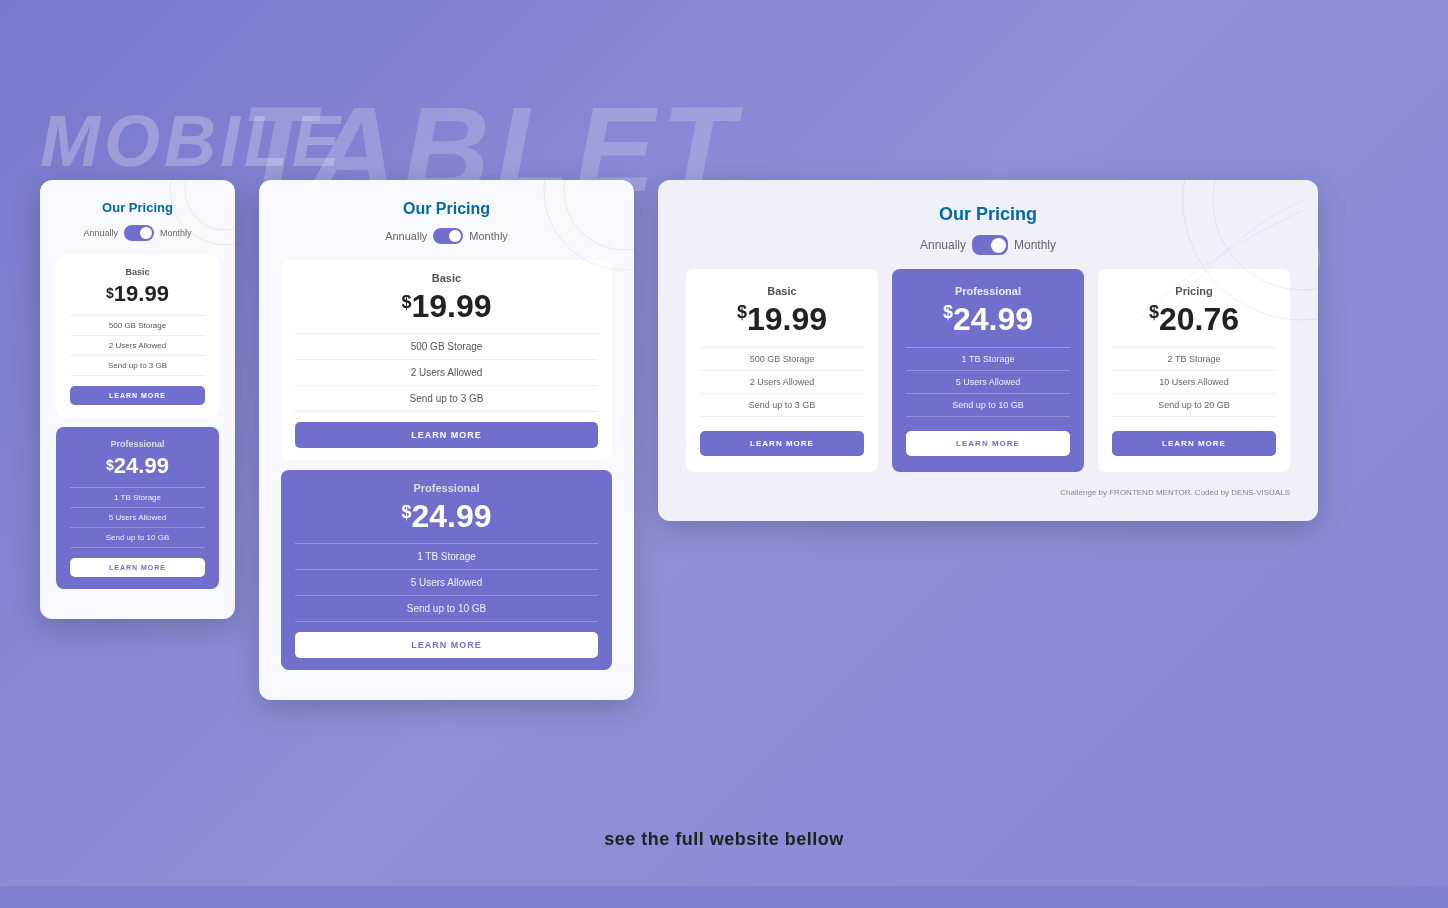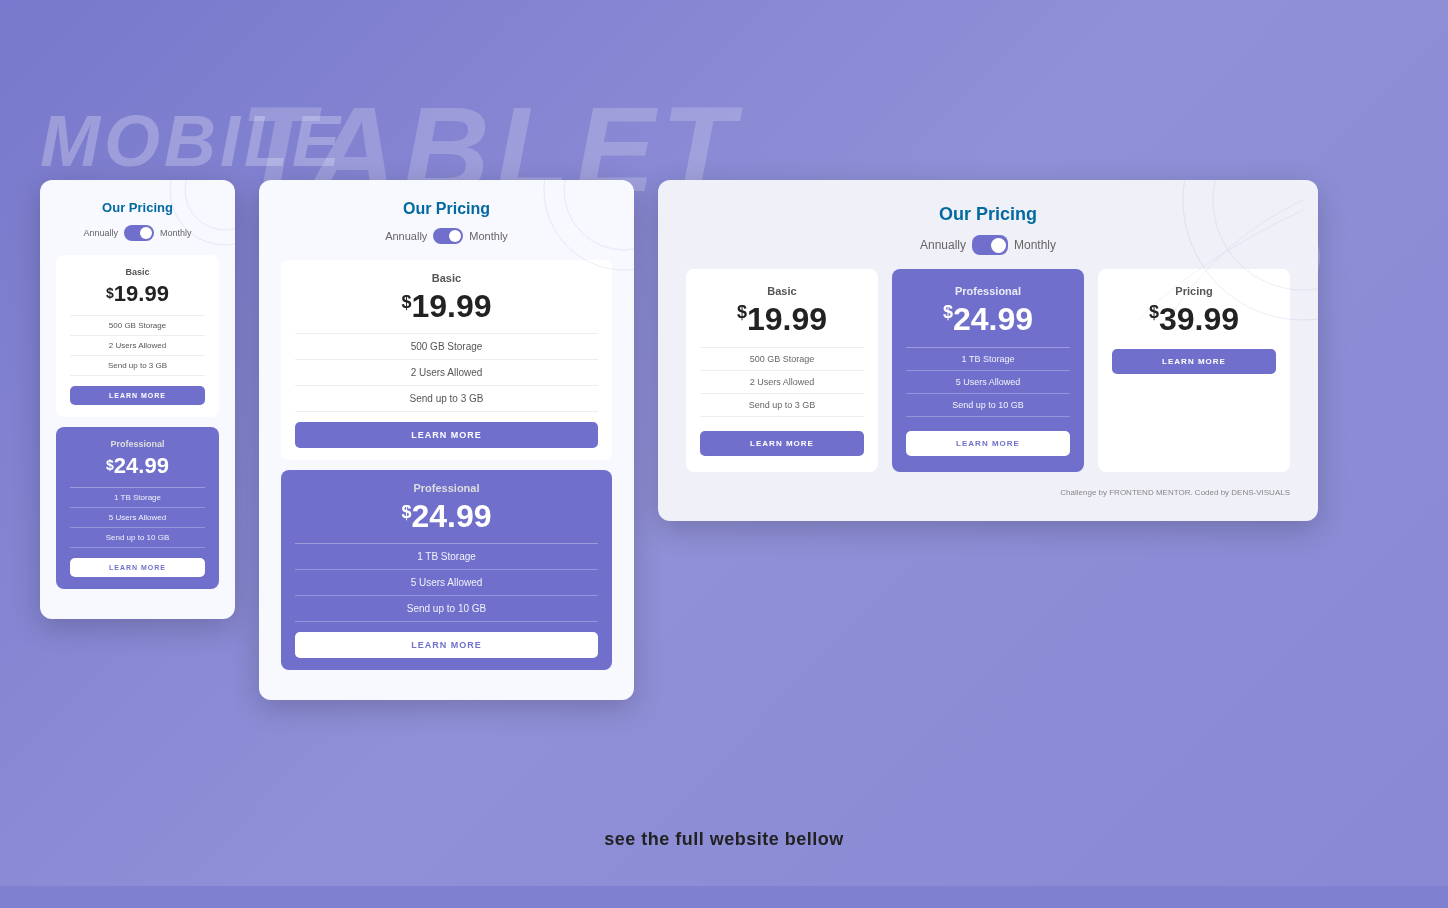--- a/index.html
+++ b/index.html
@@ -535,22 +535,27 @@
             <li>1 TB Storage</li>
             <li>5 Users Allowed</li>
             <li>Send up to 10 GB</li>
           </ul>
           <button class="desktop-plan-btn">LEARN MORE</button>
         </div>
 
         <div class="desktop-plan-card">
           <div class="desktop-plan-name">Pricing</div>
           <div class="desktop-plan-price">
-            <span class="dollar">$</span><span>39.99</span>
+            <span class="dollar">$</span><span>20.76</span>
           </div>
+          <ul class="desktop-plan-features">
+            <li>2 TB Storage</li>
+            <li>10 Users Allowed</li>
+            <li>Send up to 20 GB</li>
+          </ul>
           <button class="desktop-plan-btn">LEARN MORE</button>
         </div>
 
       </div>
 
       <div class="footer-credit">Challenge by FRONTEND MENTOR. Coded by DENS-VISUALS</div>
     </div>
 
   </div>
 

